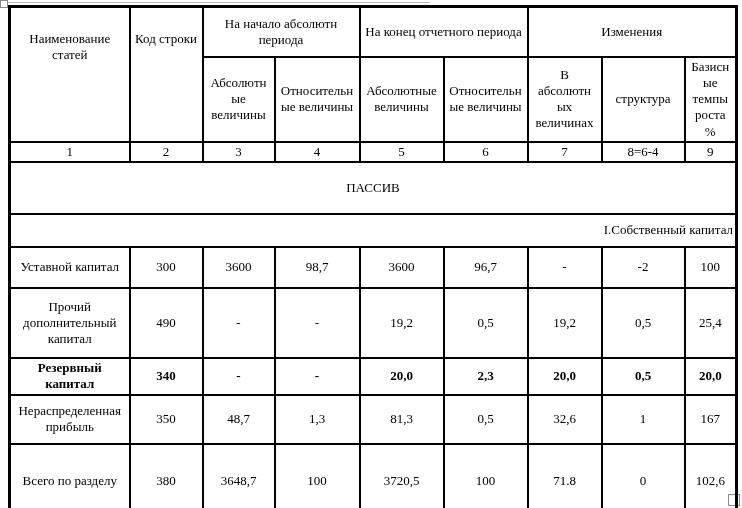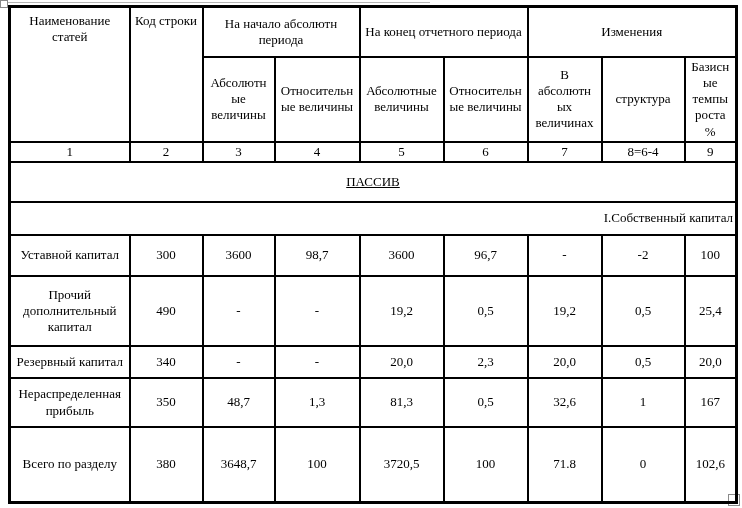--- a/index.html
+++ b/index.html
@@ -31,30 +31,30 @@
   }
   td {
     border: 2px solid #000;
     text-align: center;
     vertical-align: middle;
     font-size: 13px;
     line-height: 1.25;
     padding: 1px 2px;
     overflow: hidden;
   }
-  td.top { vertical-align: top; padding-top: 5px; }
+  td.top { vertical-align: top; padding-top: 23px; }
   td.preline { white-space: pre-line; }
   tr.r-group  { height: 50px; }
   tr.r-sub    { height: 85px; }
   tr.r-nums   { height: 20px; }
-  tr.r-passiv { height: 40px; text-decoration: underline; }
+  tr.r-passiv { height: 52px; }
   tr.r-sect   { height: 33px; }
   tr.r-d1 { height: 41px; }
   tr.r-d2 { height: 70px; }
-  tr.r-d3 { height: 32px; }
+  tr.r-d3 { height: 32px; font-weight: bold; }
   tr.r-d4 { height: 49px; }
   tr.r-d5 { height: 75px; }
   td.sect-cell { text-align: right; padding-left: 18px; }
   td.sect-cell .numeral { display: inline-block; width: 40px; }
 </style>
 </head>
 <body>
 
 <div class="sel-line-top"></div>
 <div class="handle tl"></div>

